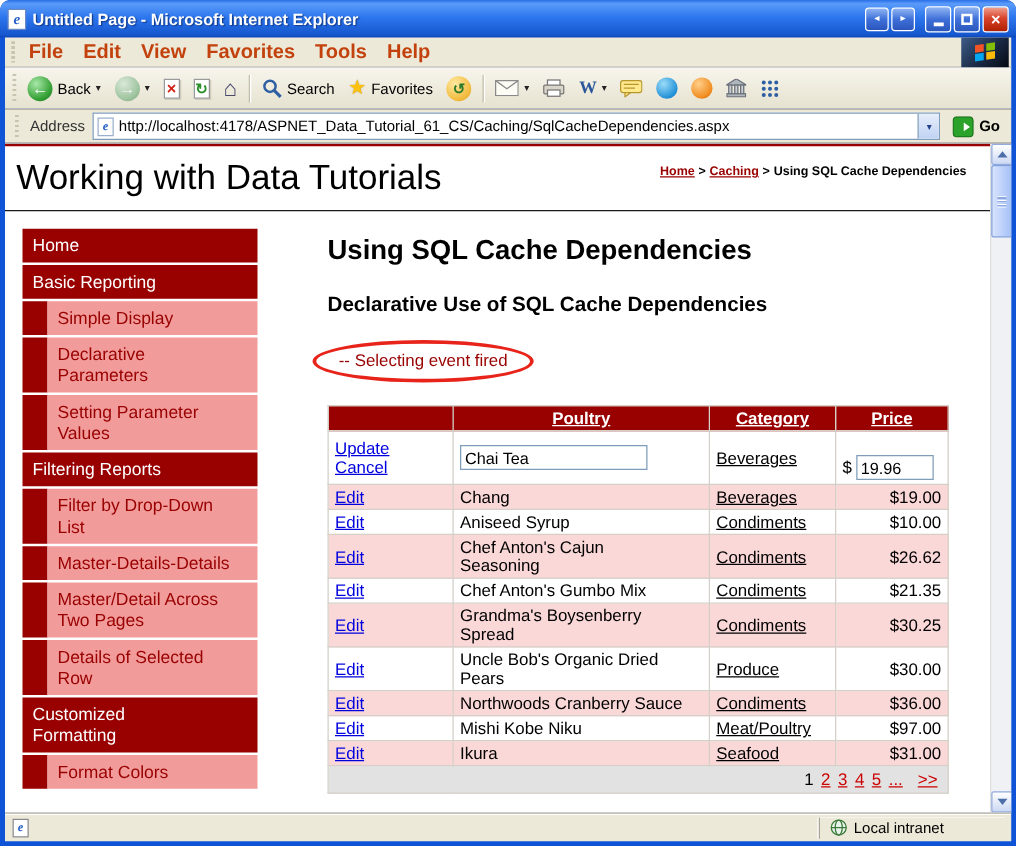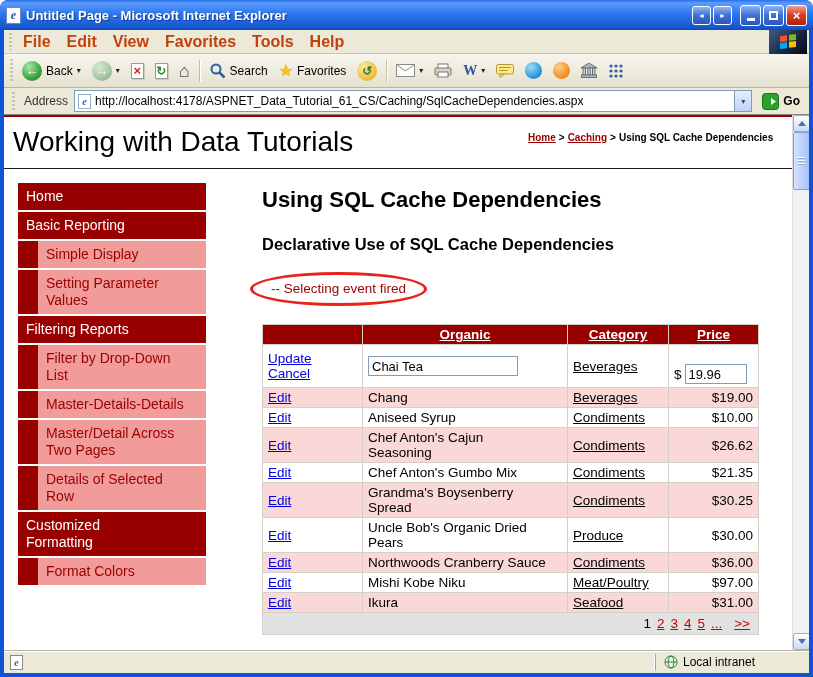--- a/index.html
+++ b/index.html
@@ -361,20 +361,24 @@
       <div class="body-row">
         <div class="sidebar">
             <div class="side-item section">Home</div>
             <div class="side-item section">Basic Reporting</div>
             <div class="side-item sub">
               <div class="strip"></div>
               <div class="lbl">Simple Display</div>
             </div>
             <div class="side-item sub">
               <div class="strip"></div>
+              <div class="lbl">Declarative Parameters</div>
+            </div>
+            <div class="side-item sub">
+              <div class="strip"></div>
               <div class="lbl">Setting Parameter Values</div>
             </div>
             <div class="side-item section">Filtering Reports</div>
             <div class="side-item sub">
               <div class="strip"></div>
               <div class="lbl">Filter by Drop-Down List</div>
             </div>
             <div class="side-item sub">
               <div class="strip"></div>
               <div class="lbl">Master-Details-Details</div>
@@ -398,21 +402,21 @@
           <h1>Using SQL Cache Dependencies</h1>
           <h2>Declarative Use of SQL Cache Dependencies</h2>
           <div class="annotation-wrap">
             <span class="annotation">-- Selecting event fired</span>
           </div>
 
           <table class="grid">
             <thead>
               <tr>
                 <th class="c-edit"></th>
-                <th class="c-prod"><span class="hdr-link">Organic</span></th>
+                <th class="c-prod"><span class="hdr-link">Poultry</span></th>
                 <th class="c-cat"><span class="hdr-link">Category</span></th>
                 <th class="c-price"><span class="hdr-link">Price</span></th>
               </tr>
             </thead>
             <tbody>
               <tr class="edit-row">
                 <td class="c-edit">
                   <a class="lnk">Update</a>
                   <a class="lnk">Cancel</a>
                 </td>

